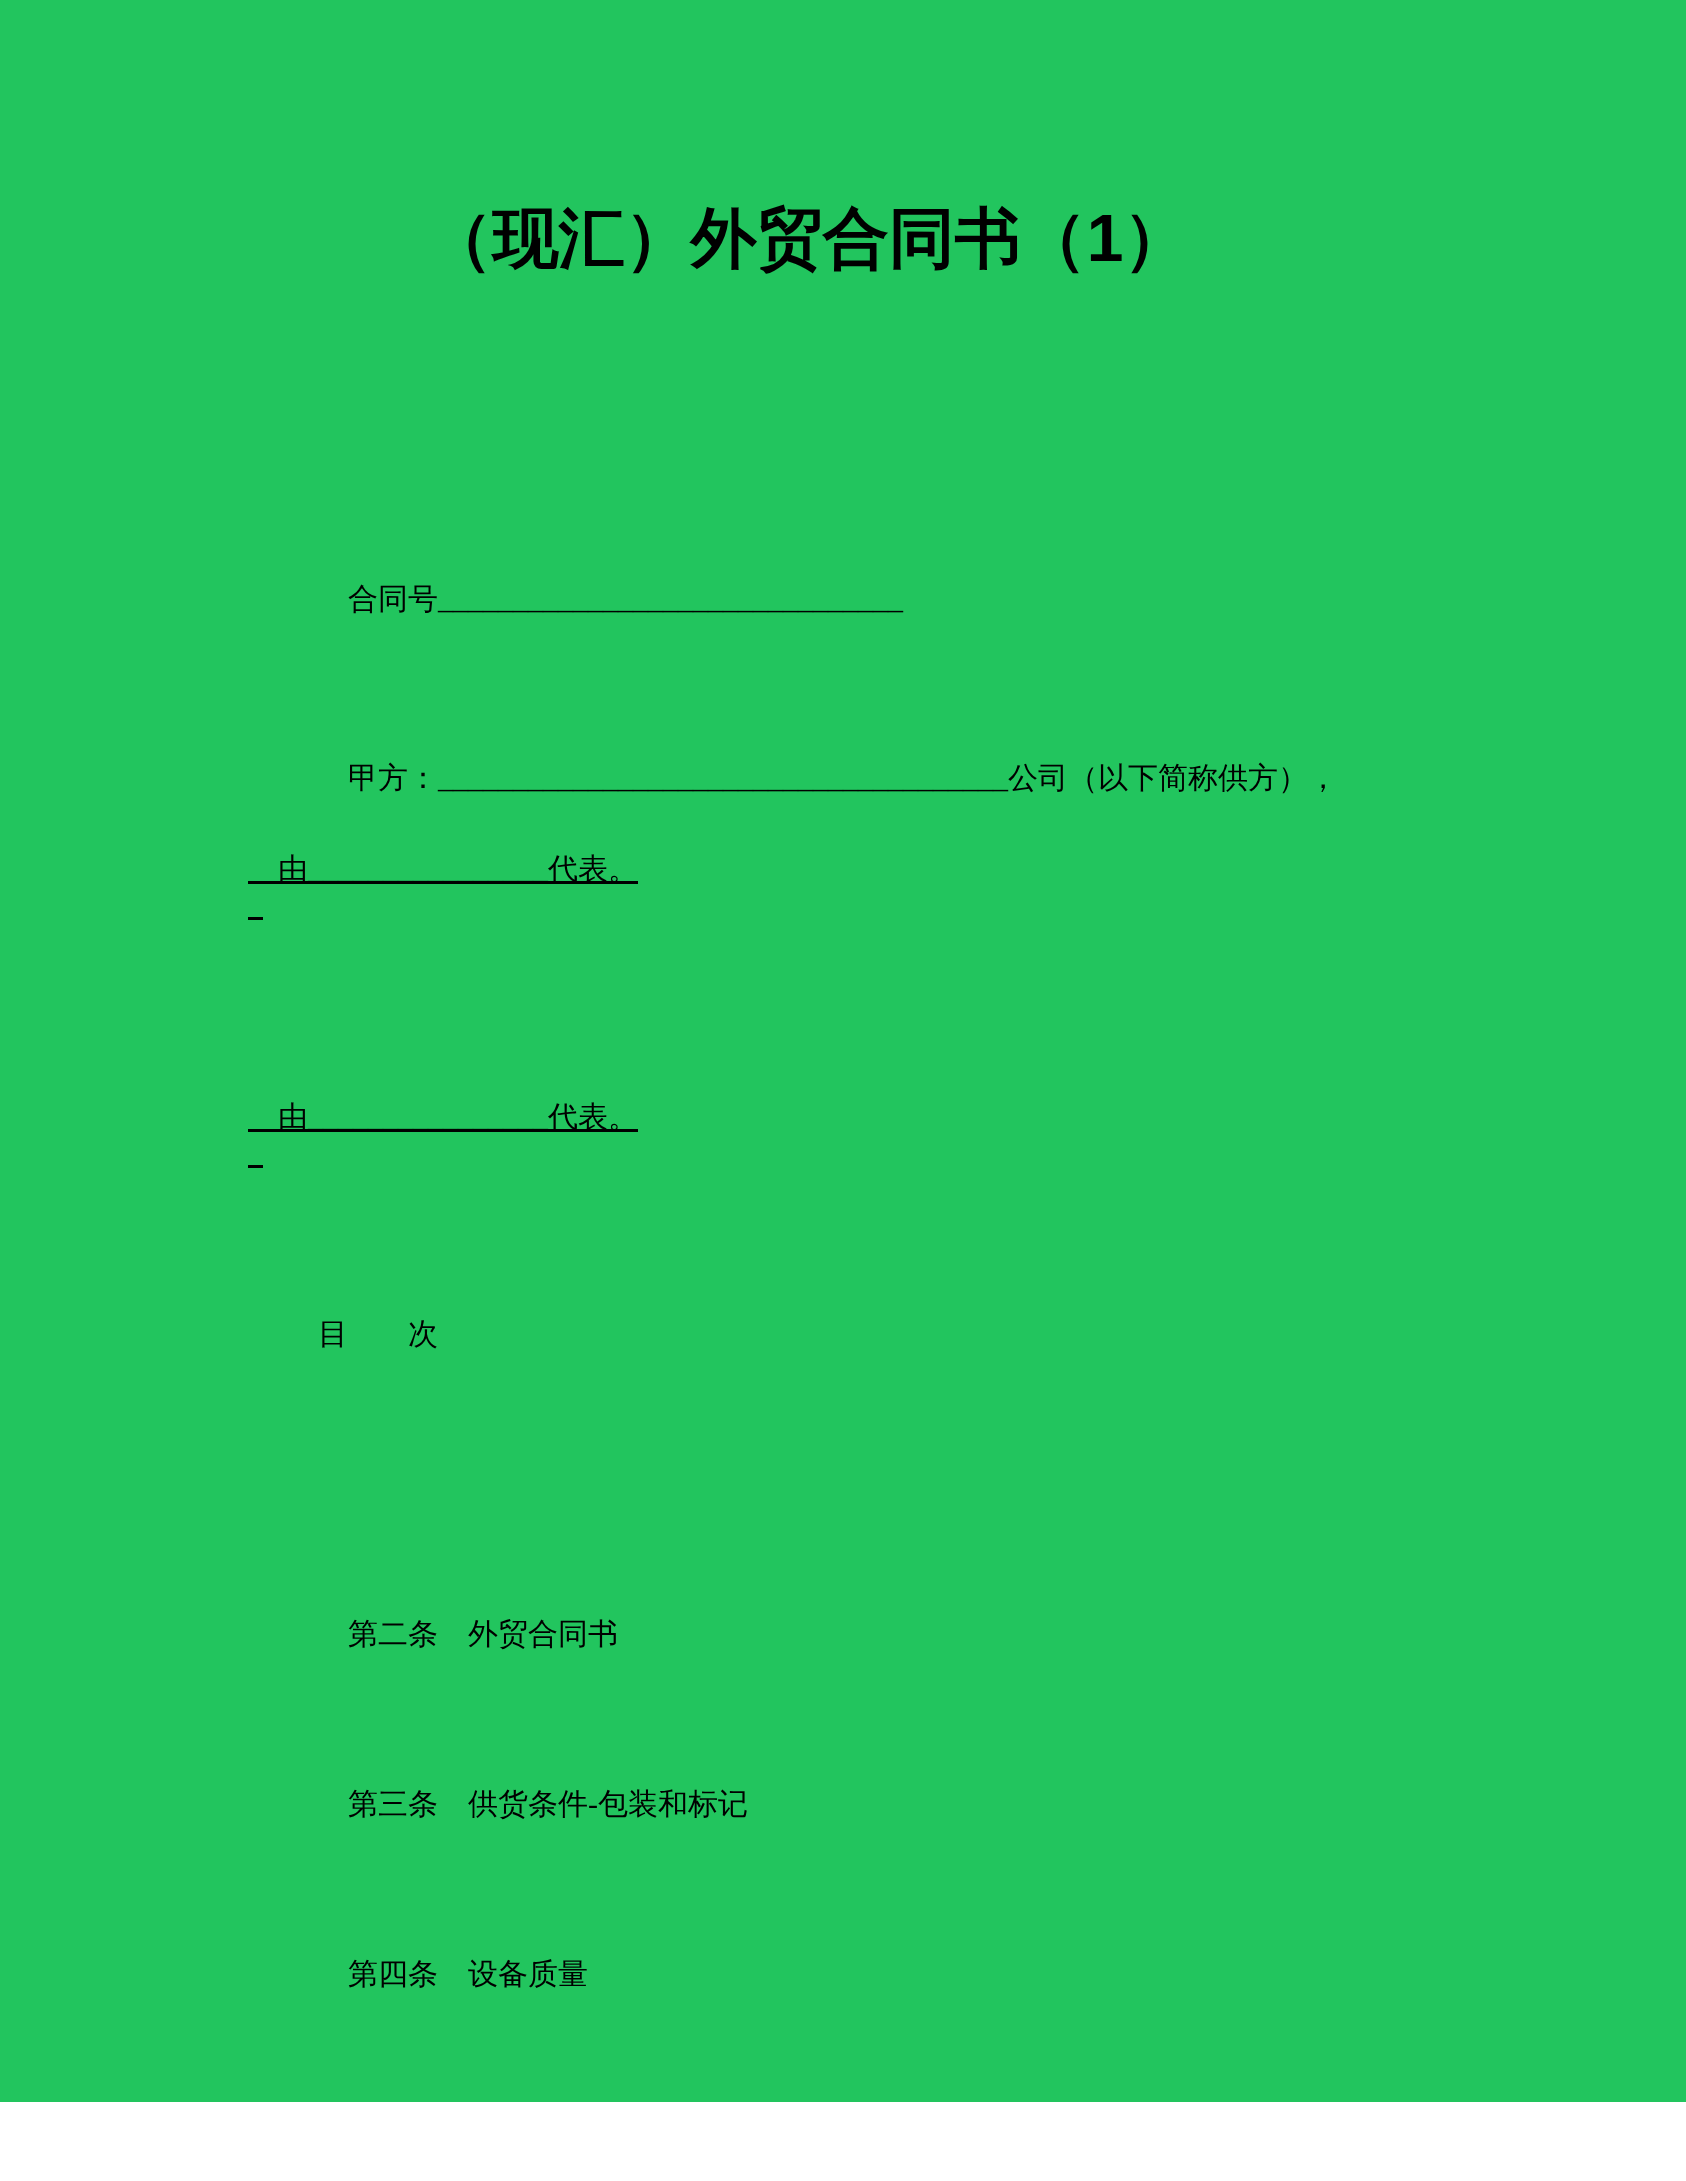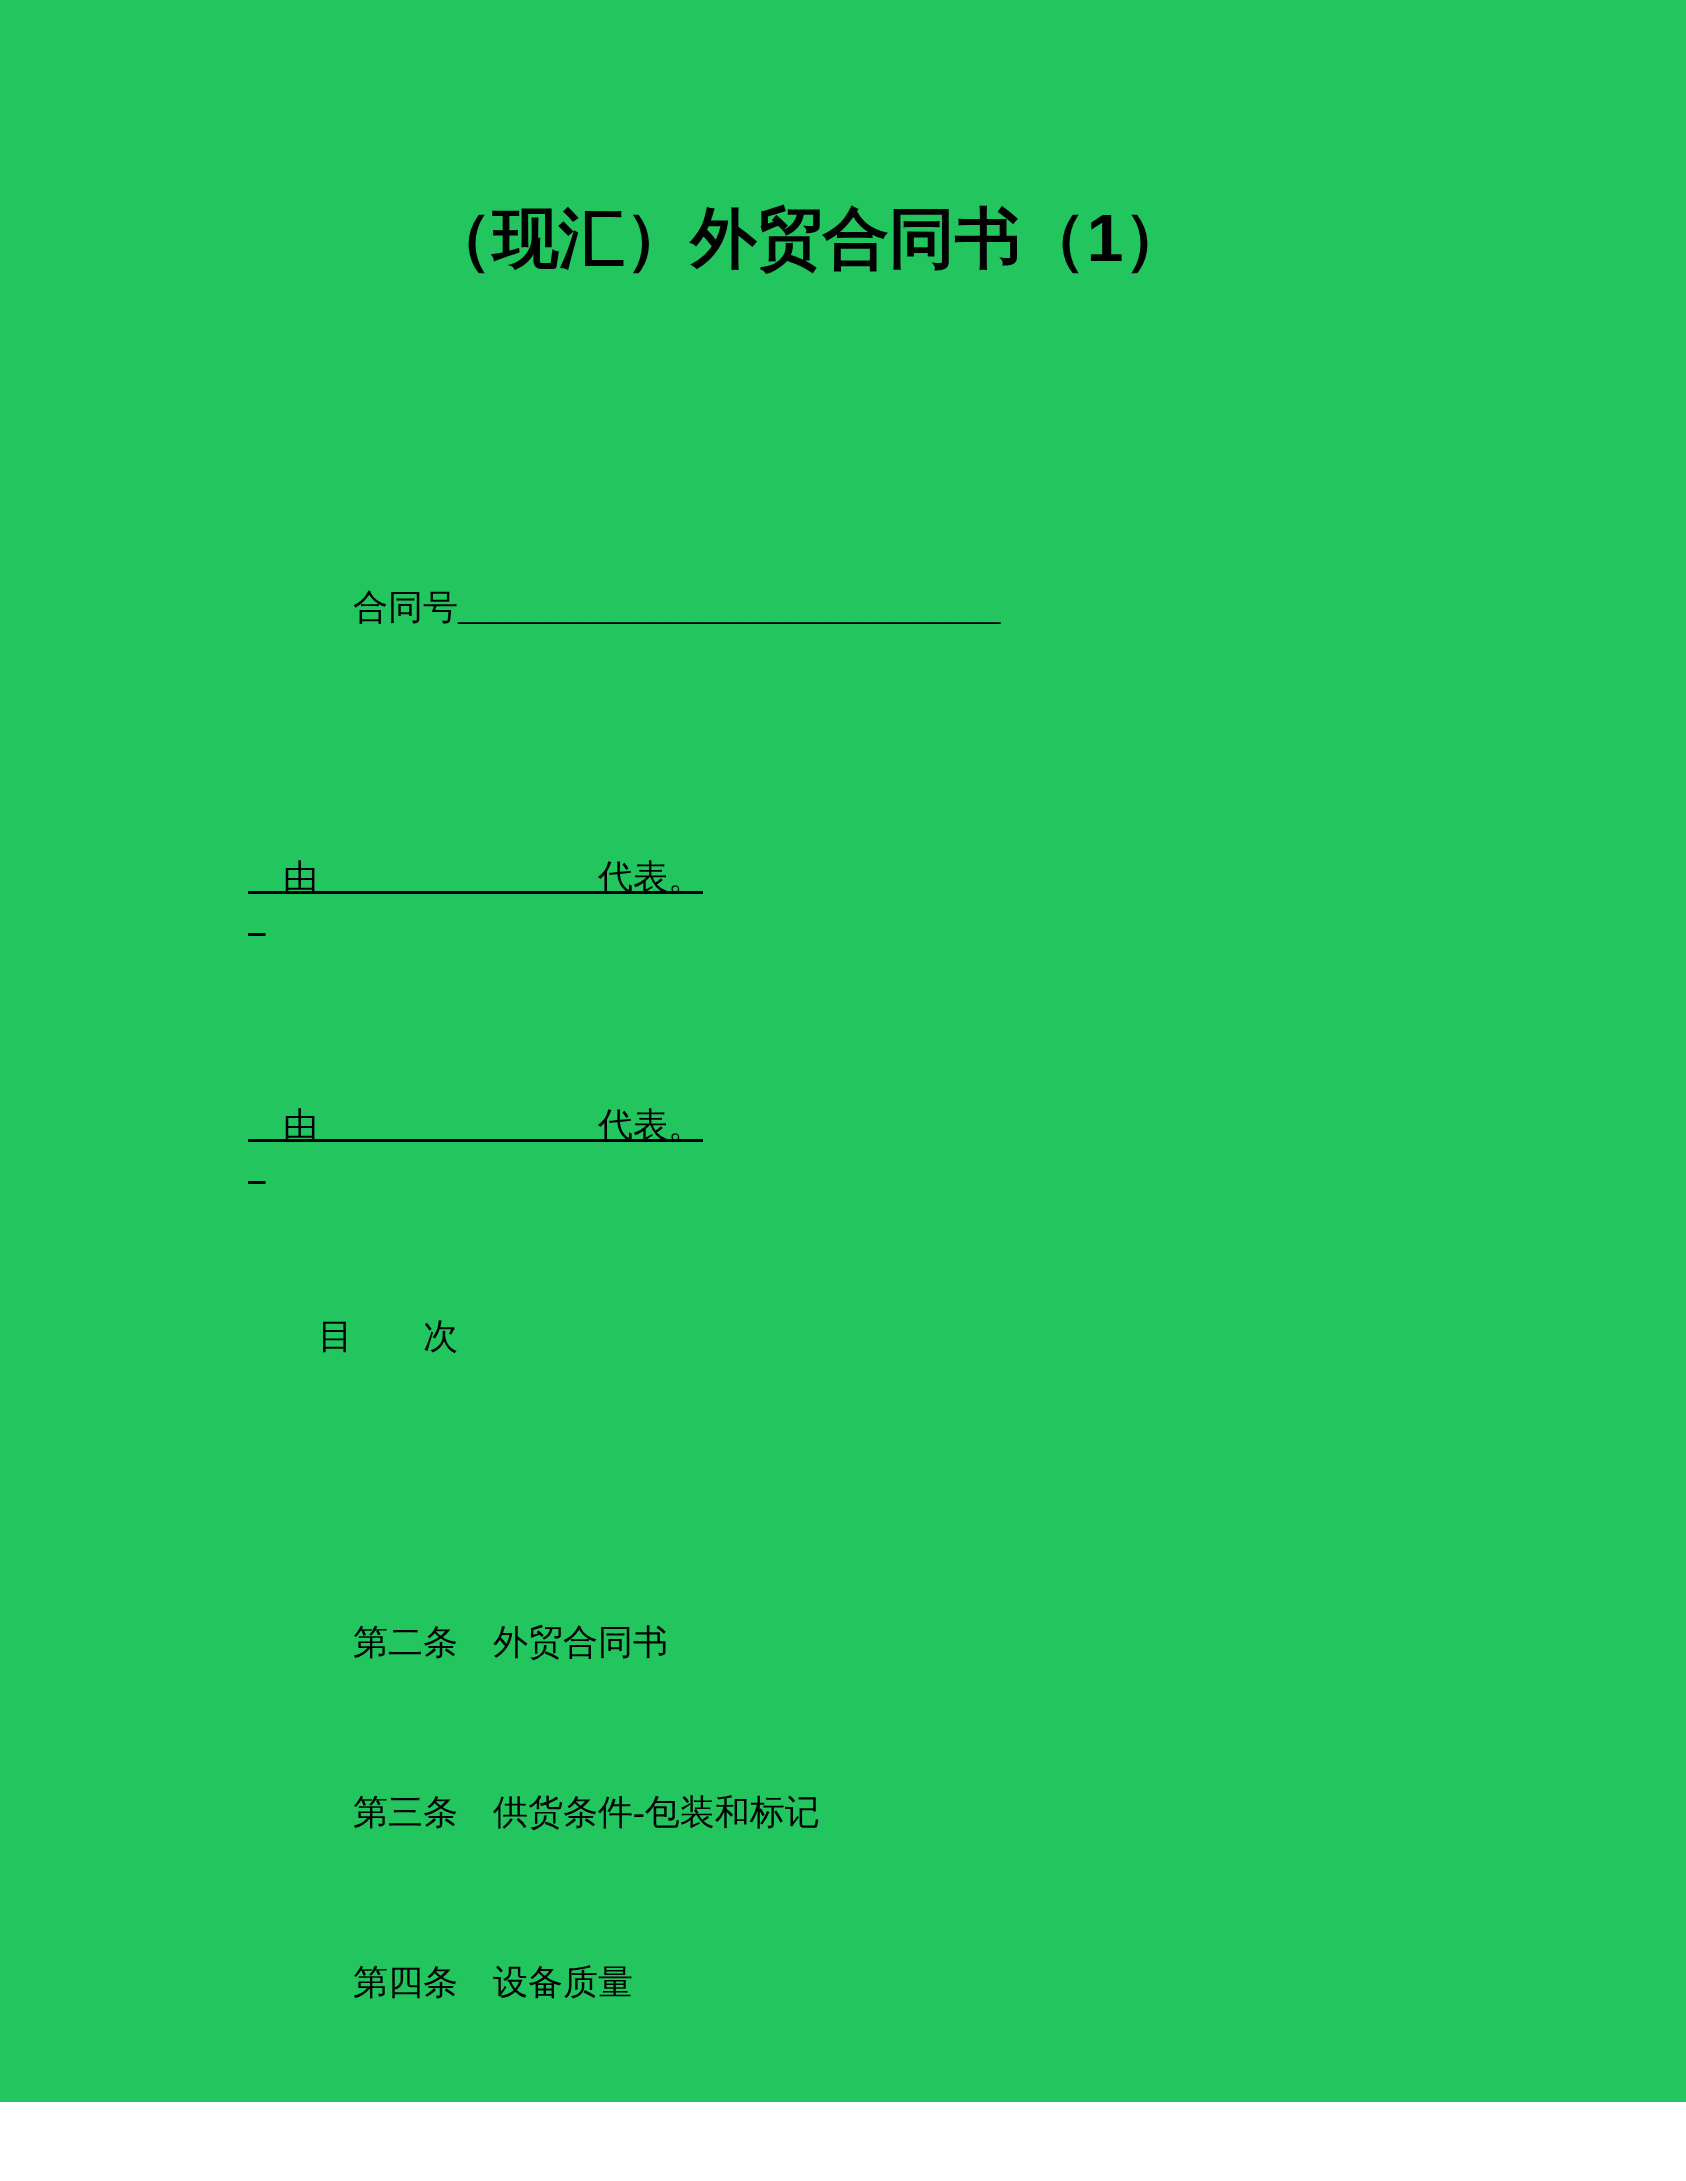--- a/index.html
+++ b/index.html
@@ -27,41 +27,44 @@
     width: 1616px;
     text-align: center;
     font-family: "Liberation Sans", sans-serif;
     font-weight: bold;
     font-size: 66px;
     line-height: 1.1;
     white-space: nowrap;
   }
   .line {
     position: absolute;
-    font-size: 35px;
+    font-size: 30px;
     line-height: 1.2;
     white-space: pre;
     letter-spacing: 0;
   }
   .indent { left: 318px; }
   .flush  { left: 248px; text-decoration: underline; }
   .blank  { letter-spacing: 0; }
   .toc-item .num { display: inline; }
 </style>
 </head>
 <body>
 
 <div class="page">
 
   <div class="doc-title">（现汇）外贸合同书（1）</div>
 
   <div class="line indent" style="top:545px;">
     <span>合同号</span><span class="blank">_______________________________</span>
   </div>
 
+  <div class="line indent" style="top:724px;">
+    <span>甲方：</span><span class="blank">______________________________________</span><span>公司（以下简称供方），</span>
+  </div>
 
   <div class="line flush" style="top:815px;">
     <span>由</span><span class="blank">________________</span><span>代表。</span>
   </div>
 
 
   <div class="line flush" style="top:1063px;">
     <span>由</span><span class="blank">________________</span><span>代表。</span>
   </div>
 

